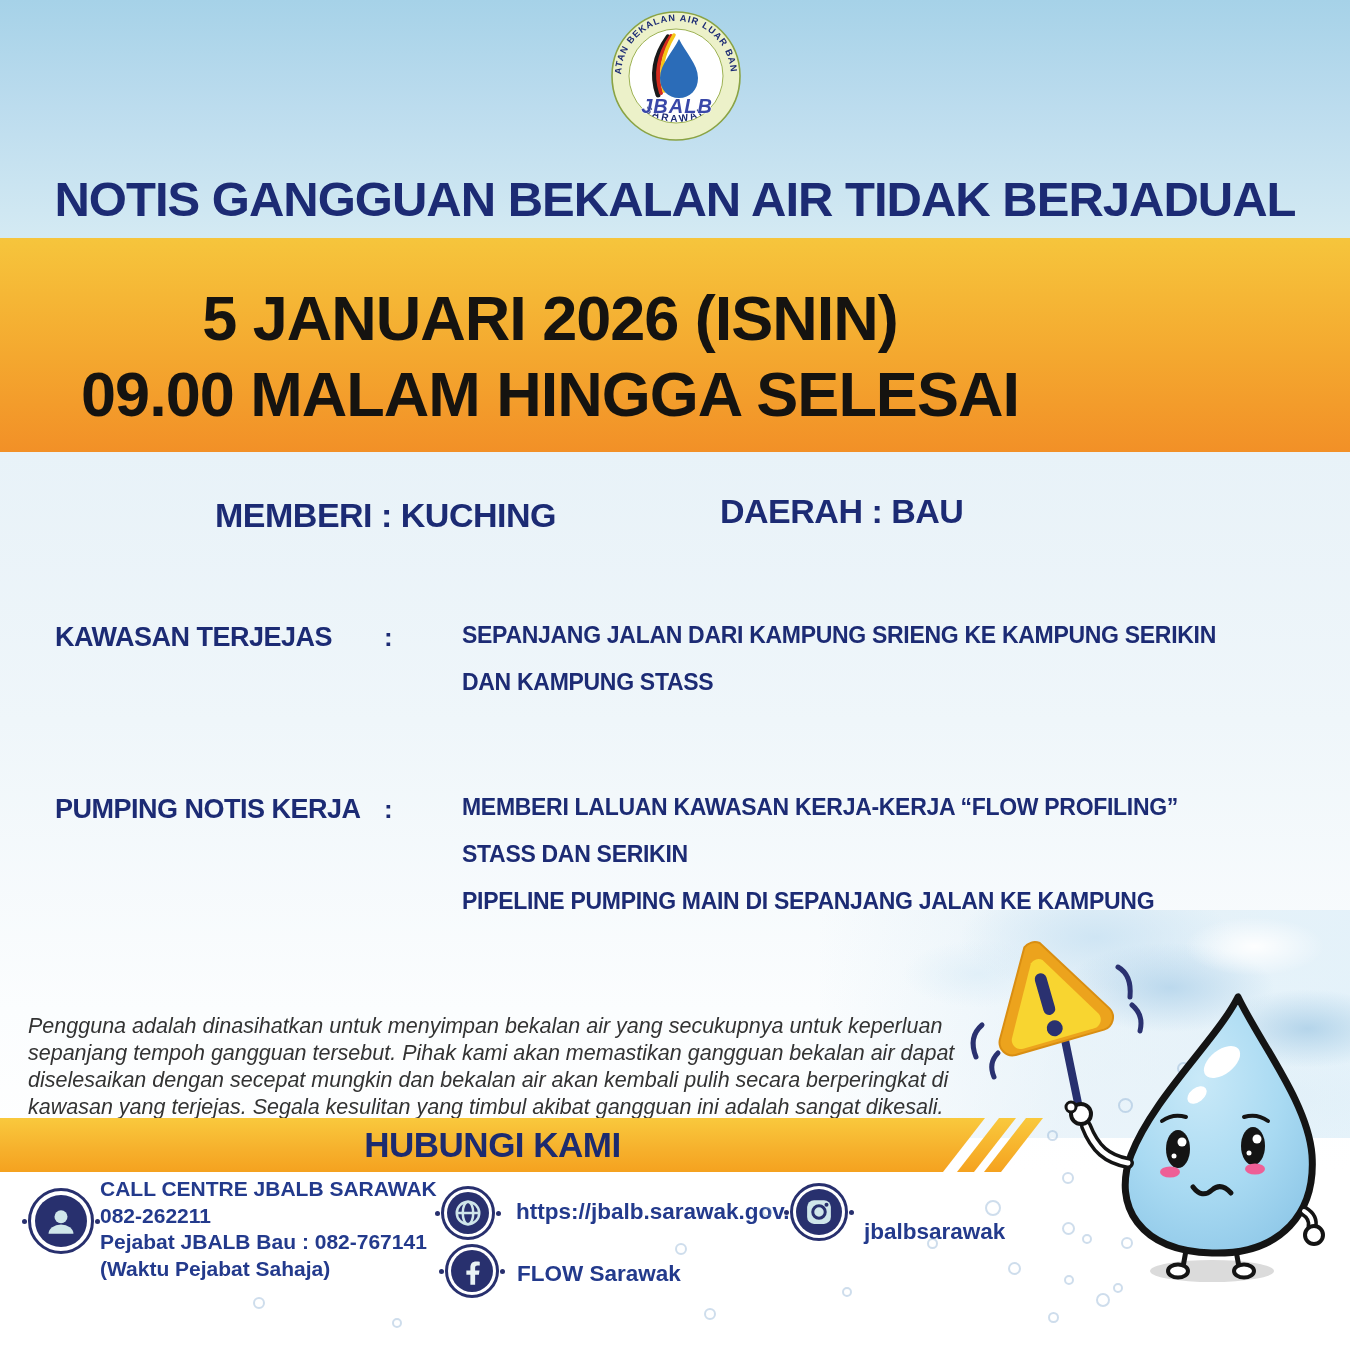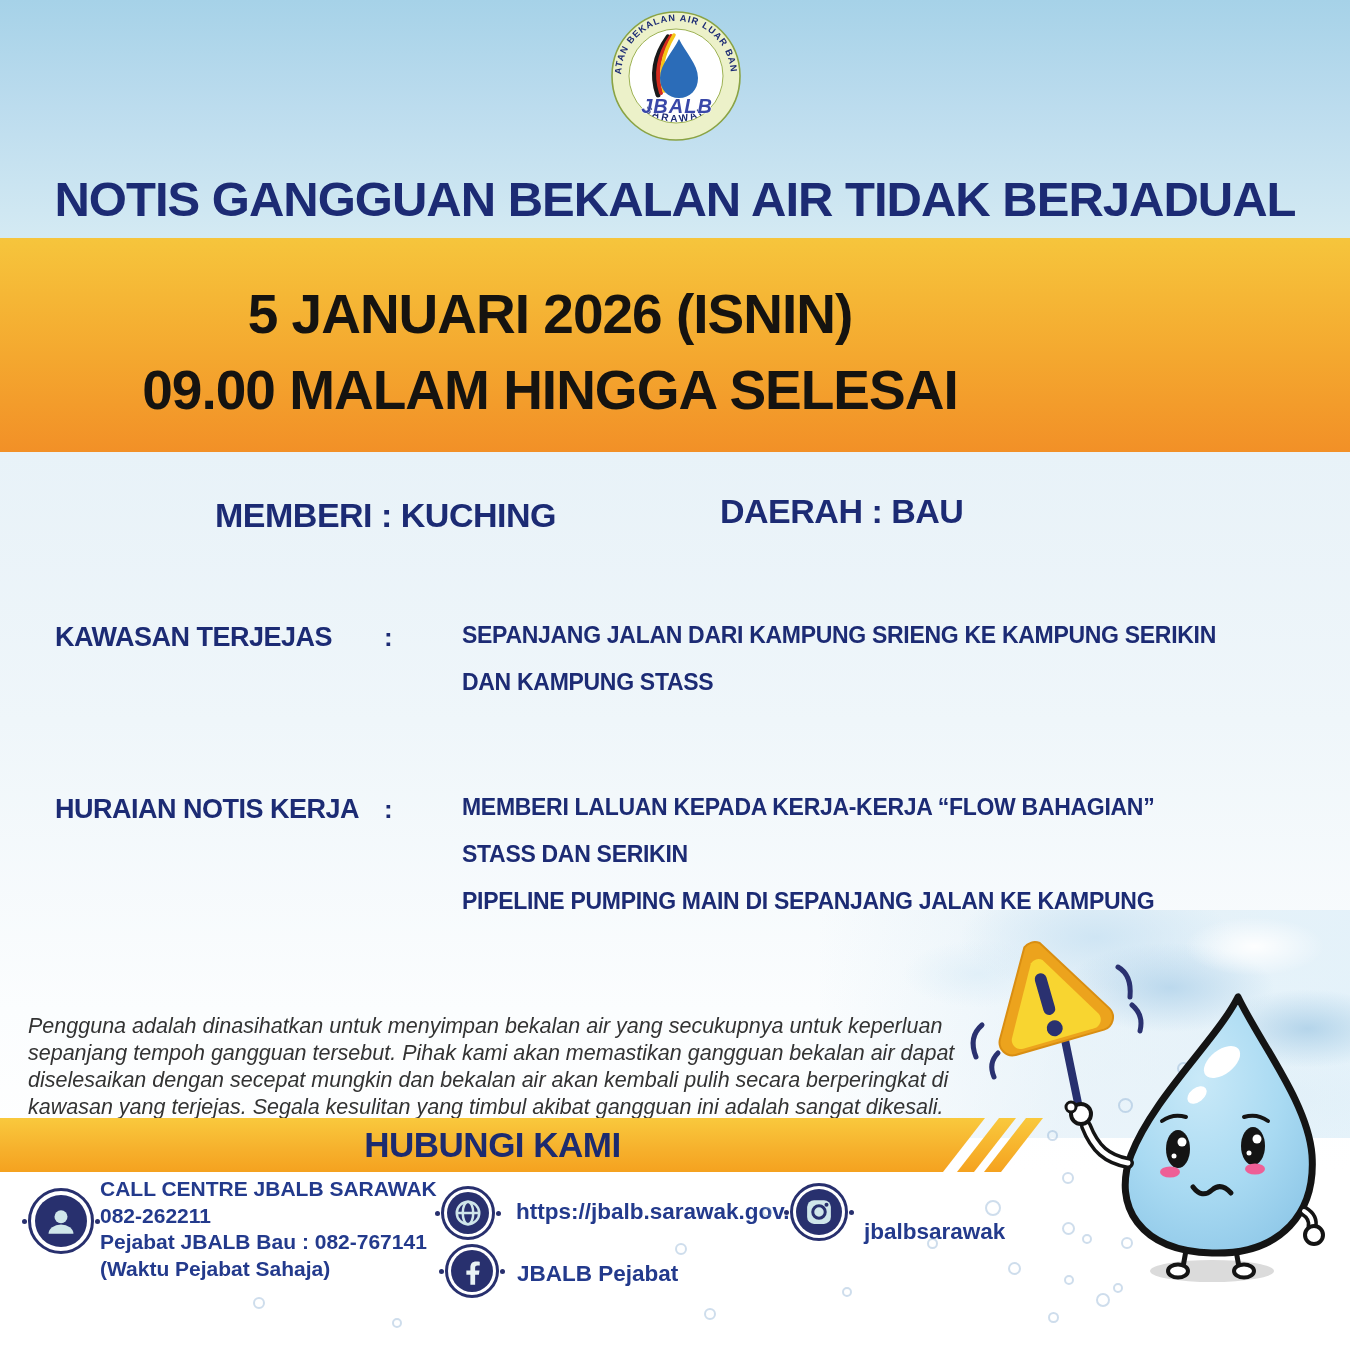--- a/index.html
+++ b/index.html
@@ -11,21 +11,21 @@
   .sky{position:absolute;left:0;top:0;width:1350px;height:238px;
     background:linear-gradient(180deg,#a6d2e8 0%,#bcdcee 45%,#d4eaf3 100%);}
   .title{position:absolute;left:0;top:166px;width:1350px;height:66px;line-height:66px;
     text-align:center;font-weight:bold;font-size:49px;letter-spacing:-1px;color:#1c2b74;white-space:nowrap;}
   
   .logo{position:absolute;left:610px;top:10px;width:132px;height:132px;}
   
   .band-date{position:absolute;left:0;top:238px;width:1350px;height:214px;
     background:linear-gradient(180deg,#f6c53c 0%,#f4a82f 55%,#f29027 100%);
     text-align:center;color:#151310;}
-  .band-date .dl{position:absolute;left:0;width:1100px;font-weight:bold;font-size:55px;letter-spacing:-1px;white-space:nowrap;}
+  .band-date .dl{position:absolute;left:0;width:1100px;font-weight:bold;font-size:63px;letter-spacing:-1px;white-space:nowrap;}
   .band-date .l1{top:44px;}
   .band-date .l2{top:120px;}
   
   .mid{position:absolute;left:0;top:452px;width:1350px;height:898px;
     background:linear-gradient(180deg,#e8f2f8 0%,#eff6fa 30%,#fbfdfe 62%,#ffffff 80%);}
   .region{position:absolute;top:496px;left:0;width:1350px;font-weight:bold;font-size:34px;color:#1c2b74;letter-spacing:-0.5px;}
   .region .bah{position:absolute;left:215px;top:0;white-space:nowrap;}
   .region .dae{position:absolute;left:720px;top:-4px;white-space:nowrap;}
   .detail-label{position:absolute;left:55px;width:330px;font-weight:bold;font-size:27px;color:#1c2b74;letter-spacing:-0.5px;white-space:nowrap;}
   .detail-colon{position:absolute;left:384px;font-weight:bold;font-size:26px;color:#1c2b74;}
@@ -115,24 +115,24 @@
     <div class="dae"><span>DAERAH</span><span> : </span><span>BAU</span></div>
   </div>
 
   <div class="detail-label d1">KAWASAN TERJEJAS</div>
   <div class="detail-colon d1">:</div>
   <div class="detail-lines d1">
     <div>SEPANJANG JALAN DARI KAMPUNG SRIENG KE KAMPUNG SERIKIN</div>
     <div>DAN KAMPUNG STASS</div>
   </div>
 
-  <div class="detail-label d2">HURAIAN NOTIS KERJA</div>
+  <div class="detail-label d2">PUMPING NOTIS KERJA</div>
   <div class="detail-colon d2">:</div>
   <div class="detail-lines d2">
-    <div>MEMBERI LALUAN KEPADA KERJA-KERJA “FLOW BAHAGIAN”</div>
+    <div>MEMBERI LALUAN KAWASAN KERJA-KERJA “FLOW PROFILING”</div>
     <div>STASS DAN SERIKIN</div>
     <div>PIPELINE PUMPING MAIN DI SEPANJANG JALAN KE KAMPUNG</div>
   </div>
 
   <div class="splash"></div>
 
   <div class="advisory">Pengguna adalah dinasihatkan untuk menyimpan bekalan air yang secukupnya untuk keperluan sepanjang tempoh gangguan tersebut. Pihak kami akan memastikan gangguan bekalan air dapat diselesaikan dengan secepat mungkin dan bekalan air akan kembali pulih secara berperingkat di kawasan yang terjejas. Segala kesulitan yang timbul akibat gangguan ini adalah sangat dikesali.</div>
 
   <div class="band-hub">
     <div class="main"></div>
@@ -167,21 +167,21 @@
   </div>
   <div class="ctext web-text">https://jbalb.sarawak.gov.my/</div>
 
   <div class="cicon" style="left:445px;top:1244px;width:54px;height:54px;">
     <div class="cdisc" style="width:42px;height:42px;">
       <svg width="30" height="30" viewBox="0 0 24 24">
         <path d="M 14.5 23 v -8 h 3 l 0.5 -3.4 h -3.5 v -2.2 c 0 -1 0.4 -1.8 1.9 -1.8 h 1.8 V 4.5 c -0.4 -0.1 -1.6 -0.2 -2.9 -0.2 c -2.9 0 -4.6 1.7 -4.6 4.7 v 2.6 H 7.5 V 15 h 3.2 v 8 z" fill="#e8f2f4"></path>
       </svg>
     </div>
   </div>
-  <div class="ctext fb-text">JBALB Pejabat</div>
+  <div class="ctext fb-text">FLOW Sarawak</div>
 
   <div class="cicon" style="left:790px;top:1183px;width:58px;height:58px;">
     <div class="cdisc" style="width:46px;height:46px;">
       <svg width="30" height="30" viewBox="0 0 24 24">
         <rect x="2.5" y="2.5" width="19" height="19" rx="5.5" fill="#cfe6ea"></rect>
         <circle cx="12" cy="12" r="5" fill="none" stroke="#28306e" stroke-width="2.4"></circle>
         <circle cx="18" cy="6.2" r="1.6" fill="#28306e"></circle>
       </svg>
     </div>
   </div>

